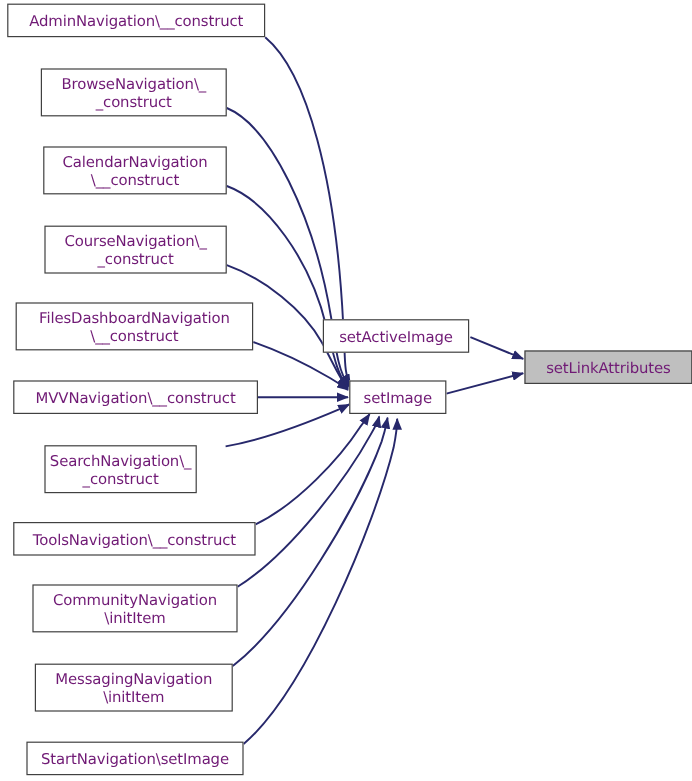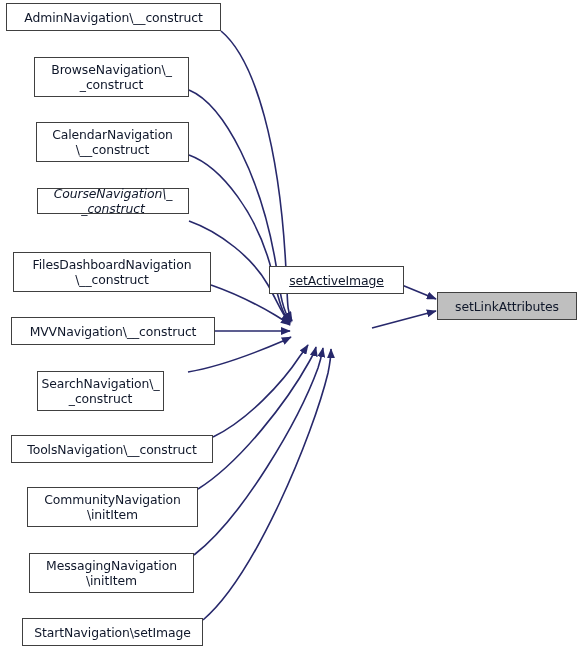--- a/index.html
+++ b/index.html
@@ -20,21 +20,21 @@
     left: 0;
     top: 0;
     width: 577px;
     height: 651px;
   }
   .node {
     position: absolute;
     box-sizing: border-box;
     border: 1px solid #404040;
     background: #ffffff;
-    color: #0f172a;
+    color: #701a75;
     font-size: 12.4px;
     line-height: 15px;
     display: flex;
     align-items: center;
     justify-content: center;
     text-align: center;
     white-space: pre-line;
     letter-spacing: -0.1px;
     z-index: 5;
   }
@@ -85,39 +85,40 @@
   </svg>
 
   <div class="node" style="left:6px; top:3px; width:215px; height:28px;">AdminNavigation\__construct</div>
 
   <div class="node" style="left:34px; top:57px; width:155px; height:40px;">BrowseNavigation\_
 _construct</div>
 
   <div class="node" style="left:36px; top:122px; width:153px; height:40px;">CalendarNavigation
 \__construct</div>
 
-  <div class="node" style="left:37px; top:188px; width:152px; height:26px;font-style:italic;">CourseNavigation\_
+  <div class="node" style="left:37px; top:188px; width:152px; height:40px;">CourseNavigation\_
 _construct</div>
 
   <div class="node" style="left:13px; top:252px; width:198px; height:40px;">FilesDashboardNavigation
 \__construct</div>
 
   <div class="node" style="left:11px; top:317px; width:204px; height:28px;">MVVNavigation\__construct</div>
 
   <div class="node" style="left:37px; top:371px; width:127px; height:40px;">SearchNavigation\_
 _construct</div>
 
   <div class="node" style="left:11px; top:435px; width:202px; height:28px;">ToolsNavigation\__construct</div>
 
   <div class="node" style="left:27px; top:487px; width:171px; height:40px;text-align:center;">CommunityNavigation
 \initItem</div>
 
   <div class="node" style="left:29px; top:553px; width:165px; height:40px;">MessagingNavigation
 \initItem</div>
 
   <div class="node" style="left:22px; top:618px; width:181px; height:28px;">StartNavigation\setImage</div>
 
-  <div class="node" style="left:269px; top:266px; width:135px; height:28px;text-decoration:underline;">setActiveImage</div>
+  <div class="node" style="left:269px; top:266px; width:122px; height:28px;">setActiveImage</div>
 
+  <div class="node" style="left:291px; top:317px; width:81px; height:28px;">setImage</div>
 
   <div class="node highlight" style="left:437px; top:292px; width:140px; height:28px;">setLinkAttributes</div>
 
 </div>
 
 </body></html>

